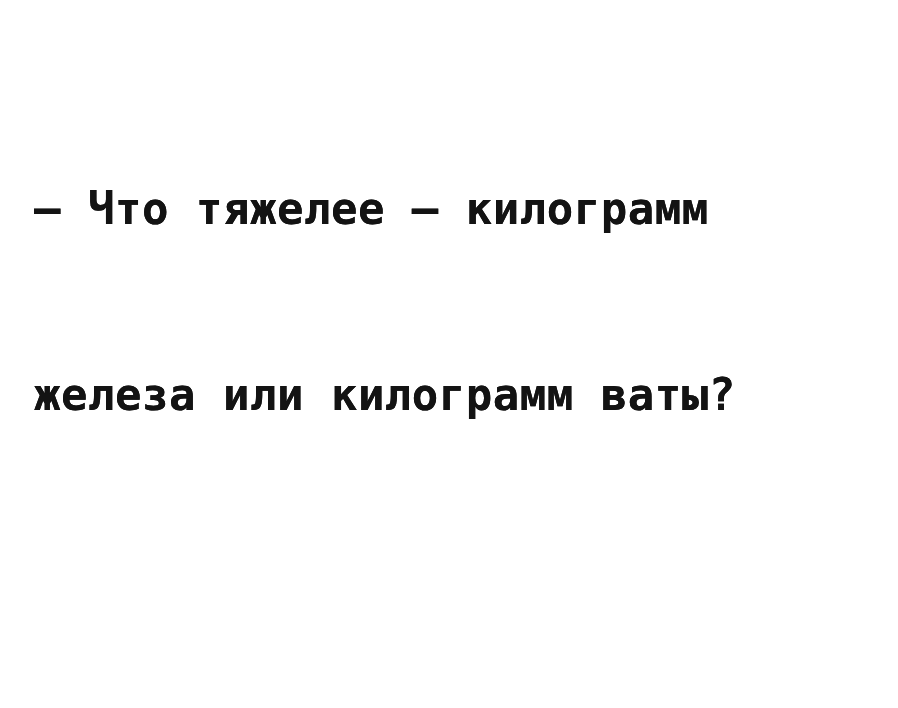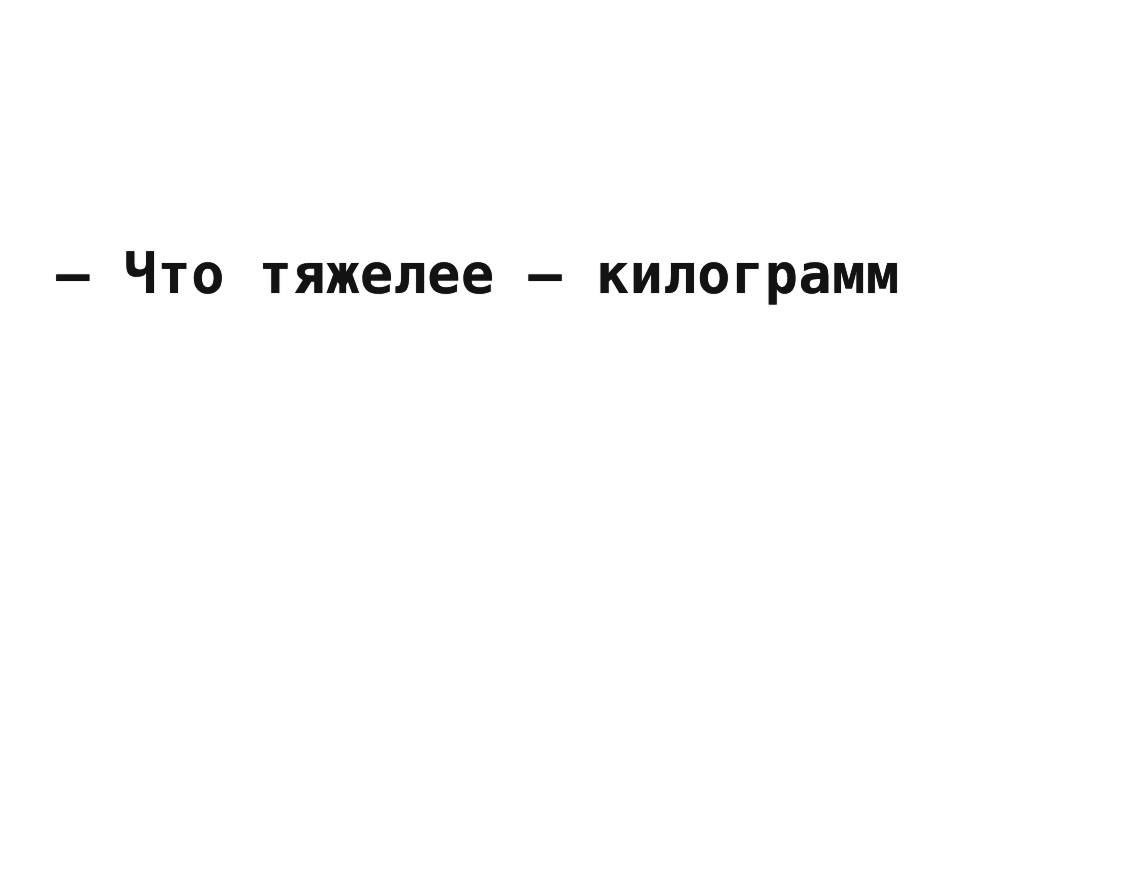--- a/index.html
+++ b/index.html
@@ -23,30 +23,31 @@
     font-family: "DejaVu Sans Mono", "Liberation Mono", monospace;
     font-weight: bold;
     font-size: 44px;
     line-height: 62px;
     letter-spacing: 0.5px;
     color: #131313;
     text-shadow: 0 0 0.6px #131313;
     white-space: pre;
   }
   .text-line {
-    margin: 11px;
+    margin: 0;
     padding: 0;
   }
 </style>
 </head>
 <body>
 
 <div class="page">
   <div class="text-block">
     <p class="text-line">– Что тяжелее – килограмм</p>
+    <p class="text-line">железа или килограмм ваты?</p>
     
     
     
     
     
     
     
   </div>
 </div>
 

